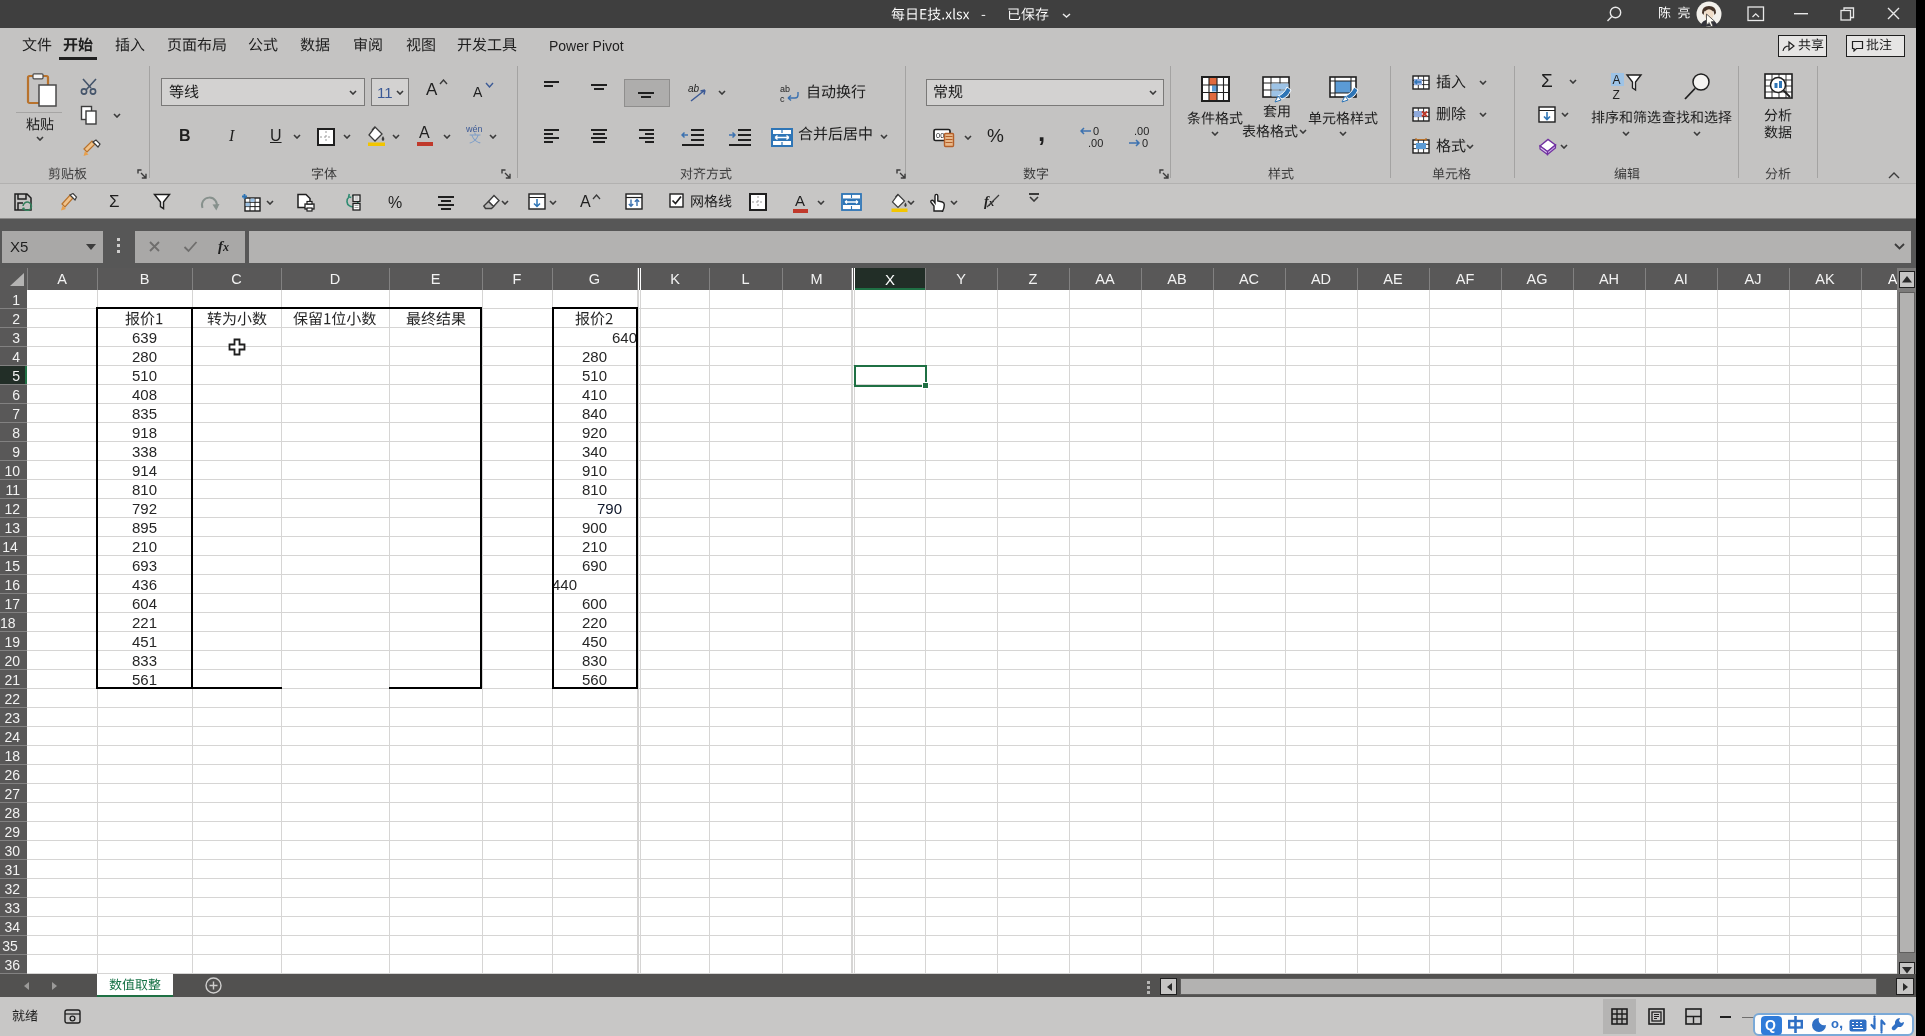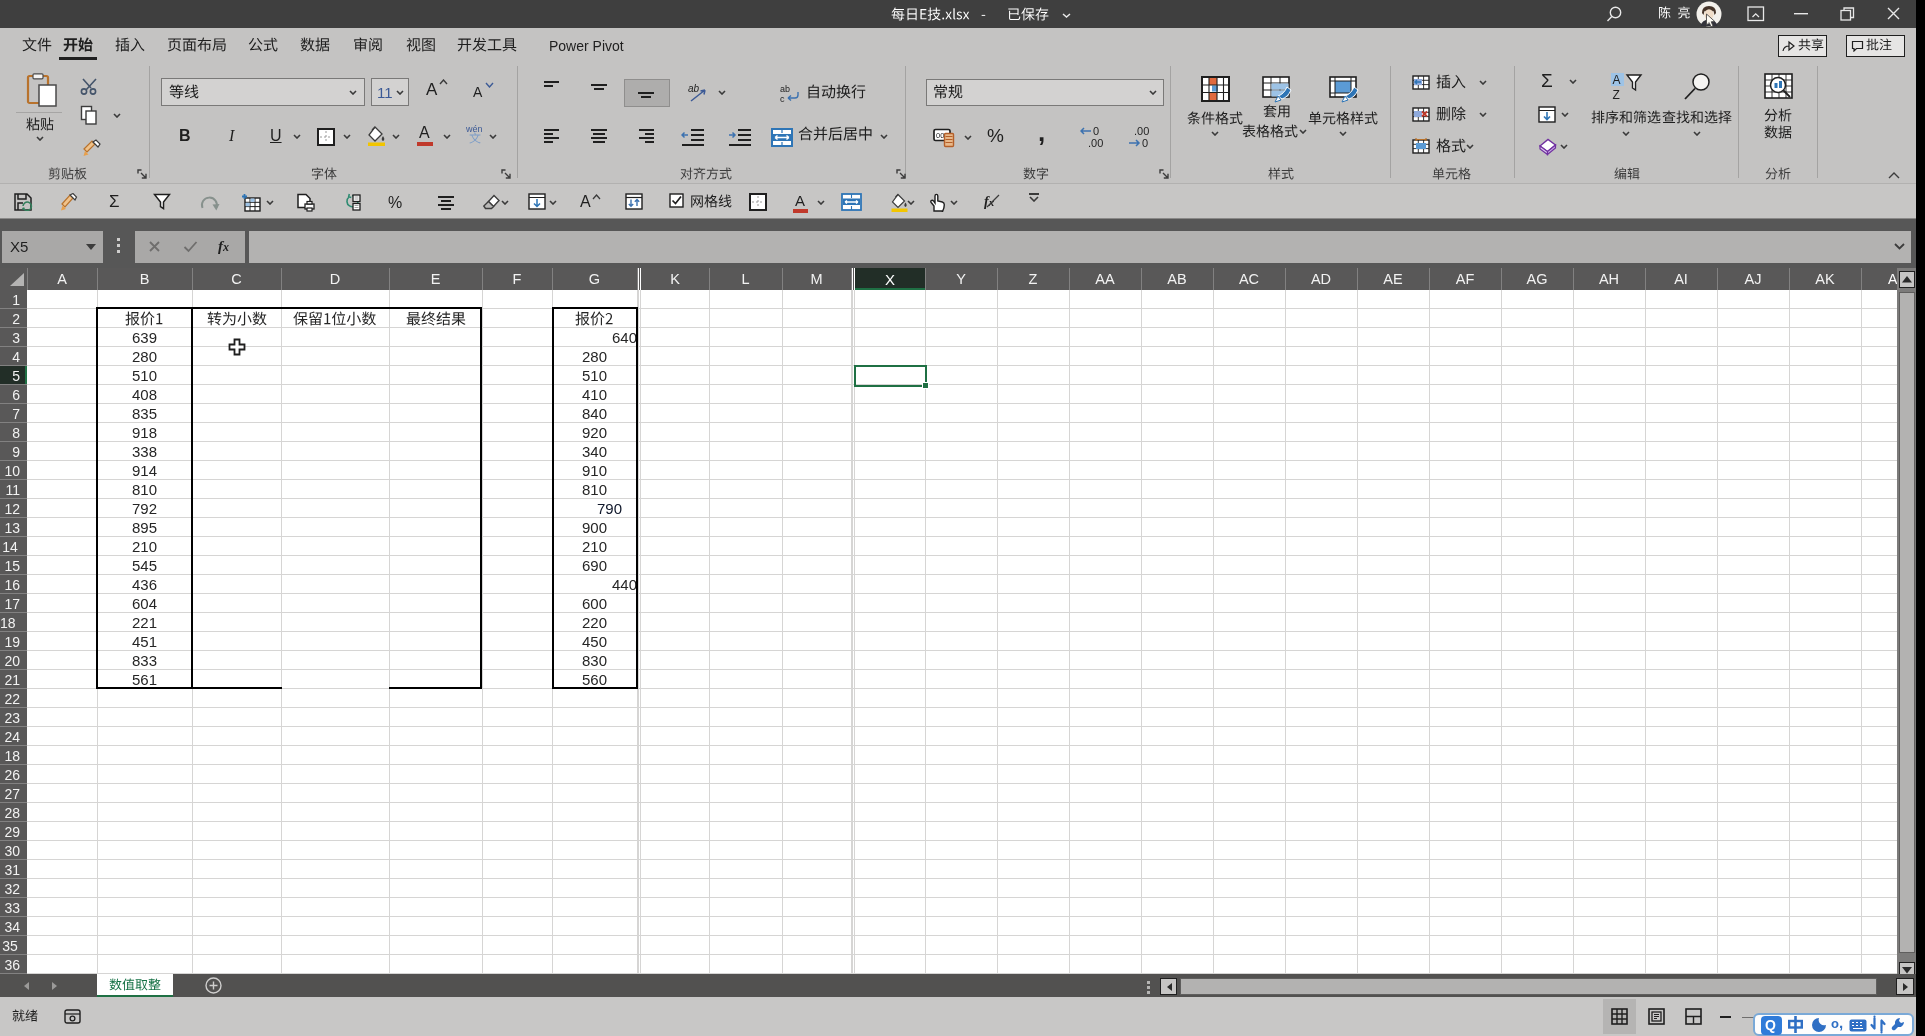--- a/index.html
+++ b/index.html
@@ -999,41 +999,41 @@
     <div style="position:absolute;left:97px;top:367px;width:95px;font:15px 'Liberation Sans';color:#262626;text-align:center">510</div>
     <div style="position:absolute;left:97px;top:386px;width:95px;font:15px 'Liberation Sans';color:#262626;text-align:center">408</div>
     <div style="position:absolute;left:97px;top:405px;width:95px;font:15px 'Liberation Sans';color:#262626;text-align:center">835</div>
     <div style="position:absolute;left:97px;top:424px;width:95px;font:15px 'Liberation Sans';color:#262626;text-align:center">918</div>
     <div style="position:absolute;left:97px;top:443px;width:95px;font:15px 'Liberation Sans';color:#262626;text-align:center">338</div>
     <div style="position:absolute;left:97px;top:462px;width:95px;font:15px 'Liberation Sans';color:#262626;text-align:center">914</div>
     <div style="position:absolute;left:97px;top:481px;width:95px;font:15px 'Liberation Sans';color:#262626;text-align:center">810</div>
     <div style="position:absolute;left:97px;top:500px;width:95px;font:15px 'Liberation Sans';color:#262626;text-align:center">792</div>
     <div style="position:absolute;left:97px;top:519px;width:95px;font:15px 'Liberation Sans';color:#262626;text-align:center">895</div>
     <div style="position:absolute;left:97px;top:538px;width:95px;font:15px 'Liberation Sans';color:#262626;text-align:center">210</div>
-    <div style="position:absolute;left:97px;top:557px;width:95px;font:15px 'Liberation Sans';color:#262626;text-align:center">545</div>
+    <div style="position:absolute;left:97px;top:557px;width:95px;font:15px 'Liberation Sans';color:#262626;text-align:center">693</div>
     <div style="position:absolute;left:97px;top:576px;width:95px;font:15px 'Liberation Sans';color:#262626;text-align:center">436</div>
     <div style="position:absolute;left:97px;top:595px;width:95px;font:15px 'Liberation Sans';color:#262626;text-align:center">604</div>
     <div style="position:absolute;left:97px;top:614px;width:95px;font:15px 'Liberation Sans';color:#262626;text-align:center">221</div>
     <div style="position:absolute;left:97px;top:633px;width:95px;font:15px 'Liberation Sans';color:#262626;text-align:center">451</div>
     <div style="position:absolute;left:97px;top:652px;width:95px;font:15px 'Liberation Sans';color:#262626;text-align:center">833</div>
     <div style="position:absolute;left:97px;top:671px;width:95px;font:15px 'Liberation Sans';color:#262626;text-align:center">561</div>
     <div style="position:absolute;left:552px;top:329px;width:85px;font:15px 'Liberation Sans';color:#262626;text-align:right">640</div>
     <div style="position:absolute;left:552px;top:348px;width:85px;font:15px 'Liberation Sans';color:#262626;text-align:center">280</div>
     <div style="position:absolute;left:552px;top:367px;width:85px;font:15px 'Liberation Sans';color:#262626;text-align:center">510</div>
     <div style="position:absolute;left:552px;top:386px;width:85px;font:15px 'Liberation Sans';color:#262626;text-align:center">410</div>
     <div style="position:absolute;left:552px;top:405px;width:85px;font:15px 'Liberation Sans';color:#262626;text-align:center">840</div>
     <div style="position:absolute;left:552px;top:424px;width:85px;font:15px 'Liberation Sans';color:#262626;text-align:center">920</div>
     <div style="position:absolute;left:552px;top:443px;width:85px;font:15px 'Liberation Sans';color:#262626;text-align:center">340</div>
     <div style="position:absolute;left:552px;top:462px;width:85px;font:15px 'Liberation Sans';color:#262626;text-align:center">910</div>
     <div style="position:absolute;left:552px;top:481px;width:85px;font:15px 'Liberation Sans';color:#262626;text-align:center">810</div>
     <div style="position:absolute;left:552px;top:500px;width:70px;font:15px 'Liberation Sans';color:#0f172a;text-align:right">790</div>
     <div style="position:absolute;left:552px;top:519px;width:85px;font:15px 'Liberation Sans';color:#262626;text-align:center">900</div>
     <div style="position:absolute;left:552px;top:538px;width:85px;font:15px 'Liberation Sans';color:#262626;text-align:center">210</div>
     <div style="position:absolute;left:552px;top:557px;width:85px;font:15px 'Liberation Sans';color:#262626;text-align:center">690</div>
-    <div style="position:absolute;left:552px;top:576px;width:85px;font:15px 'Liberation Sans';color:#262626;text-align:right">440</div>
+    <div style="position:absolute;left:552px;top:576px;width:85px;font:15px 'Liberation Sans';color:#262626;text-align:left">440</div>
     <div style="position:absolute;left:552px;top:595px;width:85px;font:15px 'Liberation Sans';color:#262626;text-align:center">600</div>
     <div style="position:absolute;left:552px;top:614px;width:85px;font:15px 'Liberation Sans';color:#262626;text-align:center">220</div>
     <div style="position:absolute;left:552px;top:633px;width:85px;font:15px 'Liberation Sans';color:#262626;text-align:center">450</div>
     <div style="position:absolute;left:552px;top:652px;width:85px;font:15px 'Liberation Sans';color:#262626;text-align:center">830</div>
     <div style="position:absolute;left:552px;top:671px;width:85px;font:15px 'Liberation Sans';color:#262626;text-align:center">560</div>
     <div style="position:absolute;left:125.3px;top:310.5px;line-height:0">
       <svg class="ct" width="38.3" height="17.4" viewBox="0 0 38.3 17.4">
         <g fill="#262626" transform="translate(0,13.20) scale(0.015000,-0.015000)">
           <use href="#q85r" x="0"></use>
           <use href="#q86r" x="1000"></use>

